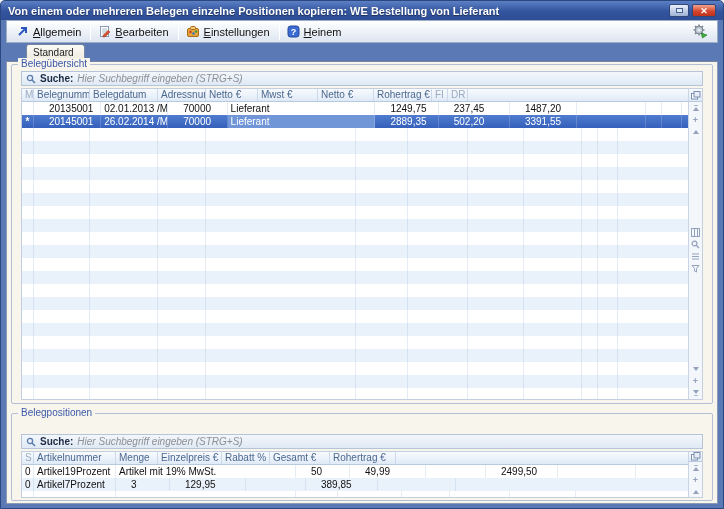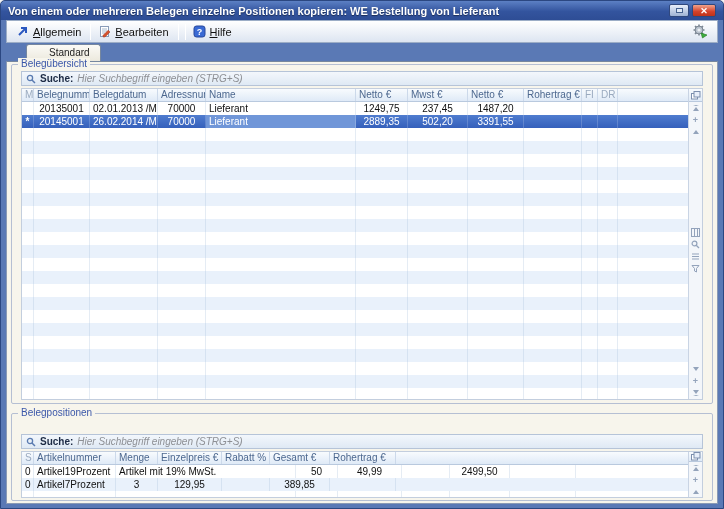--- a/index.html
+++ b/index.html
@@ -23,21 +23,21 @@
   .toolbar { position:absolute; top:19px; left:5px; right:5px; height:23px;
     background:linear-gradient(#ffffff,#dde5f1); border:1px solid #9cadc6;
     display:flex; align-items:center; padding:0 5px; }
   .tbtn { display:flex; align-items:center; gap:4px; padding:2px 6px 2px 4px;
     font-size:11px; color:#111; cursor:pointer; border-radius:2px; }
   .mn { text-decoration:underline; }
   .tsep { width:1px; height:16px; background:#b7c2d4; border-right:1px solid #fff; margin:0 3px; }
   .tb-right { margin-left:auto; margin-right:4px; position:relative; width:16px; height:15px; cursor:pointer; }
   
   .tabstrip { position:absolute; top:42px; left:5px; right:5px; height:18px; }
-  .tab { position:absolute; left:20px; bottom:0; height:17px; padding:2px 10px 0 22px;
+  .tab { position:absolute; left:20px; bottom:0; height:17px; padding:2px 10px 0 6px;
     background:linear-gradient(#fbfaf6,#ece9dd); border:1px solid #76879f; border-bottom:none;
     border-radius:3px 3px 0 0; font-size:10px; color:#222; cursor:pointer; }
   
   .panel { position:absolute; top:60px; left:5px; right:5px; bottom:4px;
     background:#f7f5ec; border:1px solid #8a9ab5; border-top-color:#76879f; }
   .group { position:absolute; border:1px solid #b5bfd3; border-radius:2px; }
   .group-label { position:absolute; top:-7px; left:6px; background:#f7f5ec; padding:0 3px;
     color:#3b57a9; font-size:10px; line-height:12px; }
   #fs1 { left:4px; right:4px; top:2px; height:340px; }
   #fs2 { left:4px; right:4px; top:351px; height:88px; }
@@ -56,21 +56,21 @@
   .ghead { position:absolute; top:0; left:0; right:14px; height:13px; display:flex;
     background:linear-gradient(#f8fbfe,#dfeaf7); border-bottom:1px solid #b9c9de; }
   .h { font-size:10px; line-height:12px; color:#4d688f; padding:0 3px; white-space:nowrap;
     overflow:hidden; border-right:1px solid #ccd9ea; cursor:pointer; }
   .h.dim { color:#9aaabf; }
   .gbody { position:absolute; top:13px; left:0; right:14px; bottom:0; overflow:hidden; }
   .grow { display:flex; height:13px; background:#fff; }
   .grow.alt { background:#e9f1fb; }
   .c { font-size:10px; line-height:13px; color:#101010; padding:0 3px; white-space:nowrap;
     overflow:hidden; border-right:1px solid rgba(160,185,215,.28); }
-  .num { text-align:center; }
+  .num { text-align:left;margin-left:12px; }
   .grow.sel { background:linear-gradient(#4f7ccf,#3560bb); }
   .grow.sel .c { color:#fff; border-right-color:rgba(255,255,255,.18); }
   .grow.sel .c.focus { background:#7096d8; }
   .grow.sel .c.rowmark { text-align:center; font-weight:bold; }
   
   .gstrip { position:absolute; top:0; right:0; bottom:0; width:14px; background:#f3f6fa;
     border-left:1px solid #c9d4e4; display:flex; flex-direction:column; align-items:center; overflow:hidden; }
   .chooser { width:14px; height:13px; background:linear-gradient(#f8fbfe,#dfeaf7);
     border-bottom:1px solid #b9c9de; display:flex; align-items:center; justify-content:center; cursor:pointer; }
   .nav { width:12px; height:12px; display:flex; align-items:center; justify-content:center; cursor:pointer; flex:0 0 auto; }
@@ -114,27 +114,37 @@
     <span class="tsep"></span>
     <span class="tbtn">
       <svg width="13" height="13">
           <rect x="2.5" y="1.5" width="8" height="10" fill="#fff" stroke="#8a9cb8"></rect>
           <path d="M4 4h5M4 6h5M4 8h3" stroke="#a8b8cc" stroke-width="1"></path>
           <path d="M7 12 L12 7 L10.2 5.2 L5.2 10.2 L5 12 Z" fill="#d4512e" stroke="#a03a1e" stroke-width="0.5"></path>
         </svg>
       <span><span class="mn">B</span><span>earbeiten</span></span>
     </span>
     <span class="tsep"></span>
+    <span class="tbtn">
+      <svg width="14" height="13">
+          <rect x="1.5" y="3.5" width="11" height="8" rx="1.5" fill="#e8a33c" stroke="#a86a14"></rect>
+          <rect x="4.5" y="1.5" width="5" height="3" rx="1" fill="#f4c878" stroke="#a86a14"></rect>
+          <circle cx="4.5" cy="7" r="1.2" fill="#c0392b"></circle>
+          <circle cx="7.5" cy="8.5" r="1.2" fill="#2e6fbe"></circle>
+          <circle cx="10" cy="6.5" r="1.2" fill="#3f9c44"></circle>
+        </svg>
+      <span><span class="mn">E</span><span>instellungen</span></span>
+    </span>
     <span class="tsep"></span>
     <span class="tbtn">
       <svg width="13" height="13">
           <rect x="1" y="1" width="11" height="11" rx="2.5" fill="#3a6ad4" stroke="#27479a"></rect>
           <text x="6.5" y="10" text-anchor="middle" font-size="9" font-family="Liberation Sans, sans-serif" font-weight="bold" fill="#fff">?</text>
         </svg>
-      <span><span class="mn">H</span><span>ilfe</span></span>
+      <span><span class="mn">H</span><span>einem</span></span>
     </span>
     <span class="tb-right">
       <svg width="16" height="15">
           <circle cx="7" cy="6" r="4" fill="#b9c2cd" stroke="#7d8894"></circle>
           <circle cx="7" cy="6" r="1.6" fill="#eef1f5"></circle>
           <g stroke="#7d8894" stroke-width="1.6">
             <path d="M7 0.5 V2.5 M7 9.5 V11.5 M1.5 6 H3.5 M10.5 6 H12.5 M3 2 L4.4 3.4 M9.6 8.6 L11 10 M11 2 L9.6 3.4 M4.4 8.6 L3 10"></path>
           </g>
           <path d="M9 9 L15 11 L10.5 14 Z" fill="#3fae3f" stroke="#1d7a1d" stroke-width="0.6"></path>
         </svg>
@@ -158,21 +168,20 @@
         <span class="slabel">Suche:</span>
         <input class="sinput" placeholder="Hier Suchbegriff eingeben (STRG+S)" style="">
       </div>
 
       <div class="grid">
         <div class="ghead">
           <div class="h cu-m dim">M</div>
           <div class="h cu-nr">Belegnumme</div>
           <div class="h cu-dat">Belegdatum</div>
           <div class="h cu-adr">Adressnumm</div>
-          <div class="h cu-name">Name</div>
           <div class="h cu-netto">Netto €</div>
           <div class="h cu-mwst">Mwst €</div>
           <div class="h cu-brutto">Netto €</div>
           <div class="h cu-roh">Rohertrag €</div>
           <div class="h cu-fi dim">FI</div>
           <div class="h cu-dr dim">DR</div>
           <div class="h cu-fill"></div>
         </div>
         <div class="gbody" id="u-body">
           <div class="grow">

